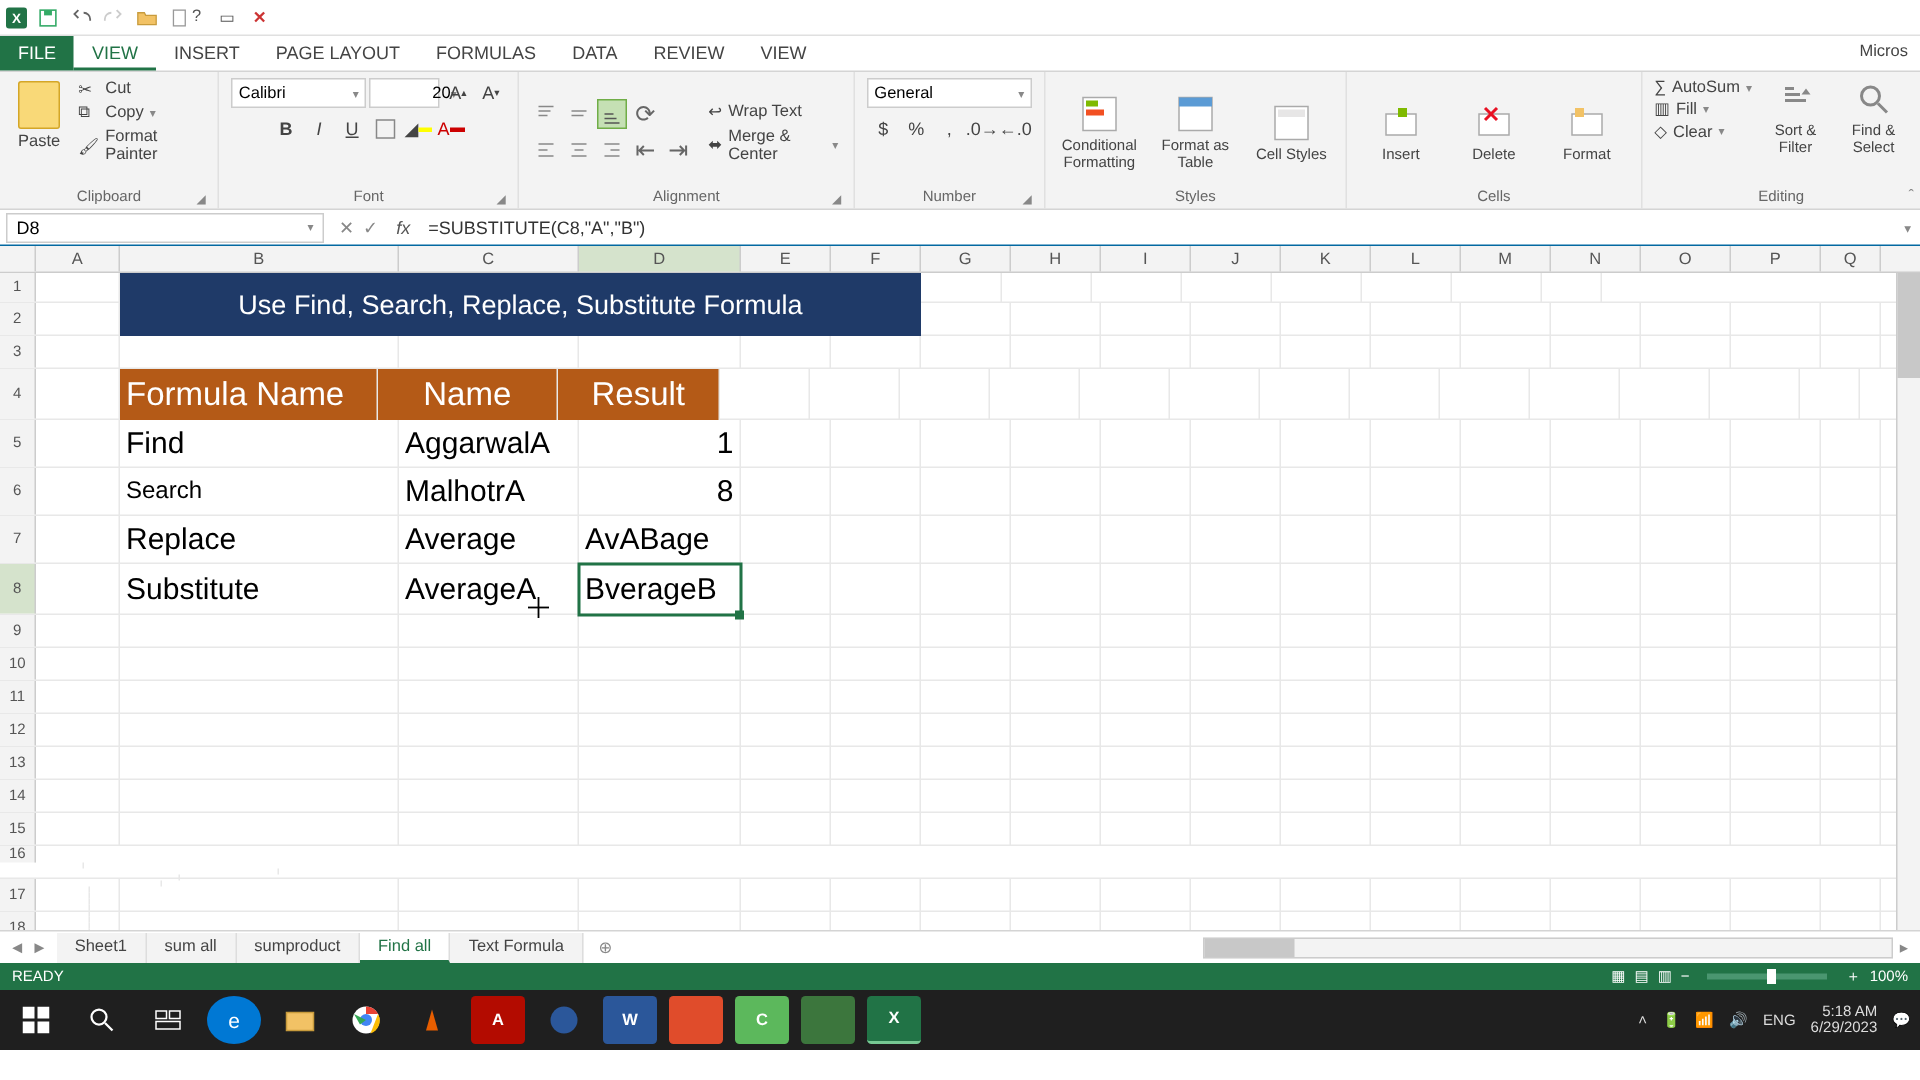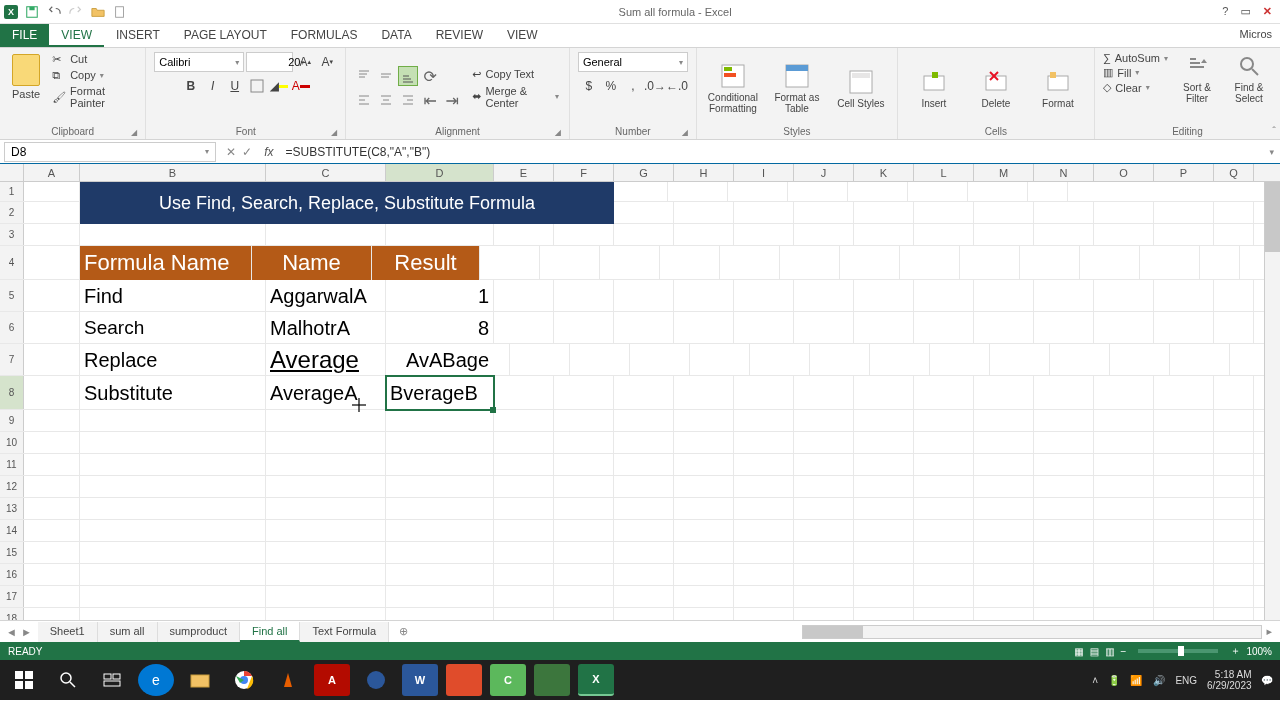--- a/index.html
+++ b/index.html
@@ -153,21 +153,20 @@
         <svg viewBox="0 0 16 16">
           <path d="M1 4h5l1 2h8v7H1z" fill="#f2c265" stroke="#c89b3c"></path>
         </svg>
       </span>
     <span class="qat-btn">
         <svg viewBox="0 0 16 16">
           <rect x="3" y="2" width="9" height="12" fill="#fff" stroke="#999"></rect>
         </svg>
       </span>
   </div>
-  <div class="title">Sum all formula - Excel</div>
   <div class="win-btns">
     <span>?</span>
     <span>▭</span>
     <span style="color:#c33;font-weight:bold">✕</span>
   </div>
 </div>
 
 <div class="ribbon-tabs">
   <div class="tab file">FILE</div>
   <div class="tab active">VIEW</div>
@@ -304,21 +303,21 @@
                 </g>
               </svg>
             </div>
           <div class="align-btn">⇤</div>
           <div class="align-btn">⇥</div>
         </div>
       </div>
       <div class="wrap-merge">
         <div>
             <span>↩</span>
-            <span>Copy Text</span>
+            <span>Wrap Text</span>
           </div>
         <div>
             <span>⬌</span>
             <span>Merge &amp; Center</span>
             <span style="font-size:8px;color:#888"> ▾</span>
           </div>
       </div>
     </div>
     <div class="group-label"><span>Alignment</span><span class="launcher">◢</span></div>
   </div>
@@ -584,43 +583,43 @@
         <div class="cell" style="width: 60px; height: 32px;"></div>
         <div class="cell" style="width: 60px; height: 32px;"></div>
         <div class="cell" style="width: 60px; height: 32px;"></div>
         <div class="cell" style="width: 60px; height: 32px;"></div>
         <div class="cell" style="width: 60px; height: 32px;"></div>
         <div class="cell" style="width: 40px; height: 32px;"></div>
       </div>
       <div class="row" style="height: 32px;">
         <div class="rowh">6</div>
         <div class="cell" style="width: 56px; height: 32px;"></div>
-        <div class="cell" style="width: 186px; height: 32px; font-size: 19px;">Search</div>
+        <div class="cell" style="width: 186px; height: 32px; font-size: 16px;">Search</div>
         <div class="cell" style="width: 120px; height: 32px; font-size: 20px;">MalhotrA</div>
         <div class="cell" style="width: 108px; height: 32px; font-size: 20px; justify-content: flex-end;">8</div>
         <div class="cell" style="width: 60px; height: 32px;"></div>
         <div class="cell" style="width: 60px; height: 32px;"></div>
         <div class="cell" style="width: 60px; height: 32px;"></div>
         <div class="cell" style="width: 60px; height: 32px;"></div>
         <div class="cell" style="width: 60px; height: 32px;"></div>
         <div class="cell" style="width: 60px; height: 32px;"></div>
         <div class="cell" style="width: 60px; height: 32px;"></div>
         <div class="cell" style="width: 60px; height: 32px;"></div>
         <div class="cell" style="width: 60px; height: 32px;"></div>
         <div class="cell" style="width: 60px; height: 32px;"></div>
         <div class="cell" style="width: 60px; height: 32px;"></div>
         <div class="cell" style="width: 60px; height: 32px;"></div>
         <div class="cell" style="width: 40px; height: 32px;"></div>
       </div>
       <div class="row" style="height: 32px;">
         <div class="rowh">7</div>
         <div class="cell" style="width: 56px; height: 32px;"></div>
         <div class="cell" style="width: 186px; height: 32px; font-size: 20px;">Replace</div>
-        <div class="cell" style="width: 120px; height: 32px; font-size: 24px; text-decoration: underline;">Average</div>
-        <div class="cell" style="width: 108px; height: 32px; font-size: 20px; justify-content: flex-start; margin-left: 16px;">AvABage</div>
+        <div class="cell" style="width: 120px; height: 32px; font-size: 20px;">Average</div>
+        <div class="cell" style="width: 108px; height: 32px; font-size: 20px; justify-content: flex-start;">AvABage</div>
         <div class="cell" style="width: 60px; height: 32px;"></div>
         <div class="cell" style="width: 60px; height: 32px;"></div>
         <div class="cell" style="width: 60px; height: 32px;"></div>
         <div class="cell" style="width: 60px; height: 32px;"></div>
         <div class="cell" style="width: 60px; height: 32px;"></div>
         <div class="cell" style="width: 60px; height: 32px;"></div>
         <div class="cell" style="width: 60px; height: 32px;"></div>
         <div class="cell" style="width: 60px; height: 32px;"></div>
         <div class="cell" style="width: 60px; height: 32px;"></div>
         <div class="cell" style="width: 60px; height: 32px;"></div>
@@ -781,21 +780,21 @@
         <div class="cell" style="width: 60px; height: 22px;"></div>
         <div class="cell" style="width: 60px; height: 22px;"></div>
         <div class="cell" style="width: 60px; height: 22px;"></div>
         <div class="cell" style="width: 60px; height: 22px;"></div>
         <div class="cell" style="width: 60px; height: 22px;"></div>
         <div class="cell" style="width: 60px; height: 22px;"></div>
         <div class="cell" style="width: 60px; height: 22px;"></div>
         <div class="cell" style="width: 60px; height: 22px;"></div>
         <div class="cell" style="width: 40px; height: 22px;"></div>
       </div>
-      <div class="row" style="height: 22px;">
+      <div class="row" style="height: 22px; flex-direction: column;">
         <div class="rowh">16</div>
         <div class="cell" style="width: 56px; height: 22px;"></div>
         <div class="cell" style="width: 186px; height: 22px;"></div>
         <div class="cell" style="width: 120px; height: 22px;"></div>
         <div class="cell" style="width: 108px; height: 22px;"></div>
         <div class="cell" style="width: 60px; height: 22px;"></div>
         <div class="cell" style="width: 60px; height: 22px;"></div>
         <div class="cell" style="width: 60px; height: 22px;"></div>
         <div class="cell" style="width: 60px; height: 22px;"></div>
         <div class="cell" style="width: 60px; height: 22px;"></div>

